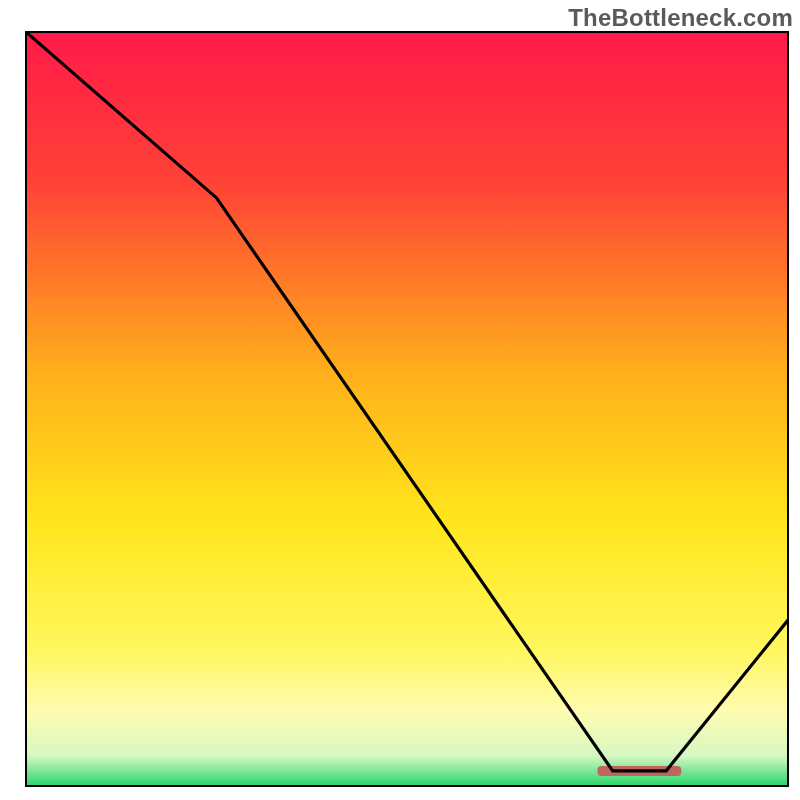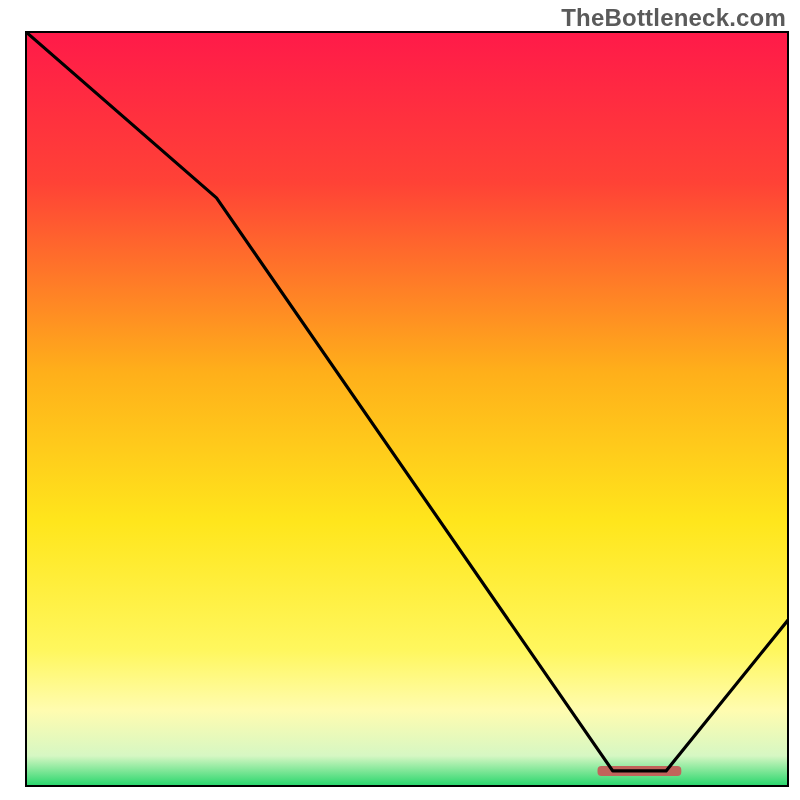--- a/index.html
+++ b/index.html
@@ -12,21 +12,21 @@
     font-family: Arial, Helvetica, sans-serif;
   }
   .canvas {
     position: relative;
     width: 800px;
     height: 800px;
   }
   .watermark {
     position: absolute;
     top: 4px;
-    right: 14px;
+    right: 7px;
     font-size: 24px;
     font-weight: 600;
     color: #5a5a5a;
     letter-spacing: 0.2px;
     z-index: 5;
   }
   svg.plot {
     position: absolute;
     left: 0;
     top: 0;

